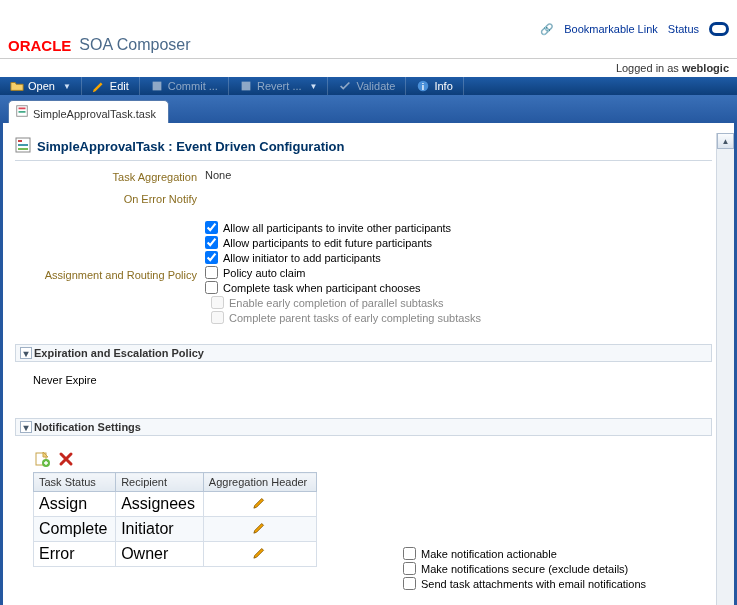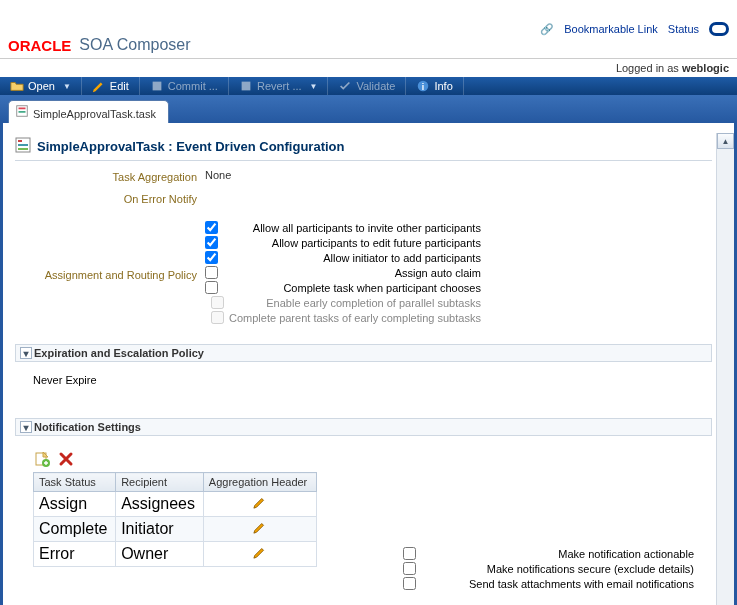--- a/index.html
+++ b/index.html
@@ -25,21 +25,21 @@
 .content-inner { flex: 1; padding-right: 4px; }
 .scrollbar-area { width: 18px; background: #eef2f6; border-left: 1px solid #d0d8e2; position: relative; }
 .scroll-up { position: absolute; top: 0; width: 100%; height: 16px; background: linear-gradient(#fafcfe,#dbe4ee); border: 1px solid #a8b8cc; display: flex; align-items: center; justify-content: center; font-size: 8px; color: #456; }
 .section-header { display: flex; align-items: center; gap: 6px; color: #003366; font-size: 13px; font-weight: bold; padding: 4px 0; }
 .section-divider { border-bottom: 1px solid #cfd8e2; margin-bottom: 6px; }
 .field-grid { padding-left: 60px; }
 .field-row { display: flex; align-items: flex-start; margin-bottom: 4px; margin-top: 8px; }
 .field-label { width: 130px; text-align: right; color: #8a6d20; font-size: 11px; padding-right: 8px; padding-top: 2px; }
 .field-value { color: #333; font-size: 11px; }
 .checkbox-col { display: flex; flex-direction: column; gap: 2px; }
-.cb-row { display: flex; align-items: center; gap: 5px; justify-content: space-between; }
+.cb-row { display: flex; align-items: center; gap: 5px; }
 .cb-row.indent { margin-left: 6px; }
 .cb-row input[type=checkbox] { width: 13px; height: 13px; }
 .cb-row.dim label { color: #888; }
 .collapsible { margin-top: 20px; }
 .coll-header { display: flex; align-items: center; gap: 2px; border: 1px solid #cfd8e2; background: #f5f8fb; padding: 2px 4px; font-size: 11px; font-weight: bold; color: #333; }
 .coll-toggle { width: 12px; height: 12px; display: inline-flex; align-items: center; justify-content: center; color: #456; font-size: 10px; border: 1px solid #9fb0c4; background: #fff; }
 .coll-body { padding: 12px 18px; }
 .notif-tools { display: flex; gap: 6px; padding: 2px 0 4px 0; }
 .tool-btn { width: 18px; height: 18px; display: inline-flex; align-items: center; justify-content: center; cursor: pointer; }
 .notif-table { border-collapse: collapse; width: 284px; }
@@ -173,21 +173,21 @@
         <div class="cb-row">
             <input type="checkbox" checked="" style="">
             <label>Allow participants to edit future participants</label>
           </div>
         <div class="cb-row">
             <input type="checkbox" checked="" style="">
             <label>Allow initiator to add participants</label>
           </div>
         <div class="cb-row">
             <input type="checkbox" style="">
-            <label>Assign auto claim</label>
+            <label>Policy auto claim</label>
           </div>
         <div class="cb-row">
             <input type="checkbox" style="">
             <label>Complete task when participant chooses</label>
           </div>
         <div class="cb-row indent dim">
             <input type="checkbox" disabled="" style="">
             <label>Enable early completion of parallel subtasks</label>
           </div>
         <div class="cb-row indent dim">

